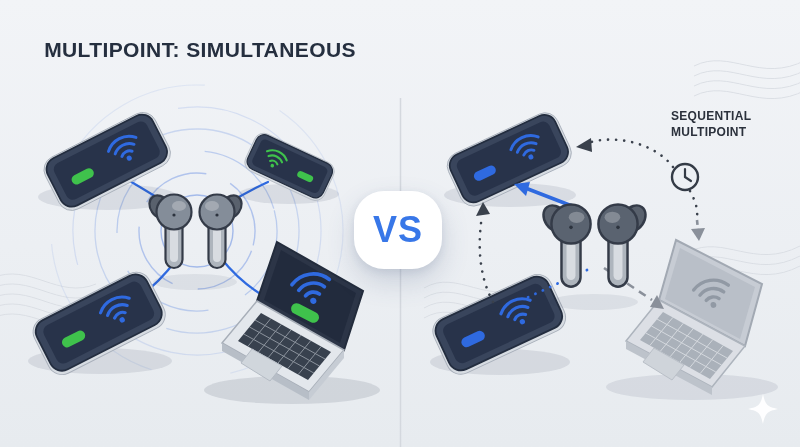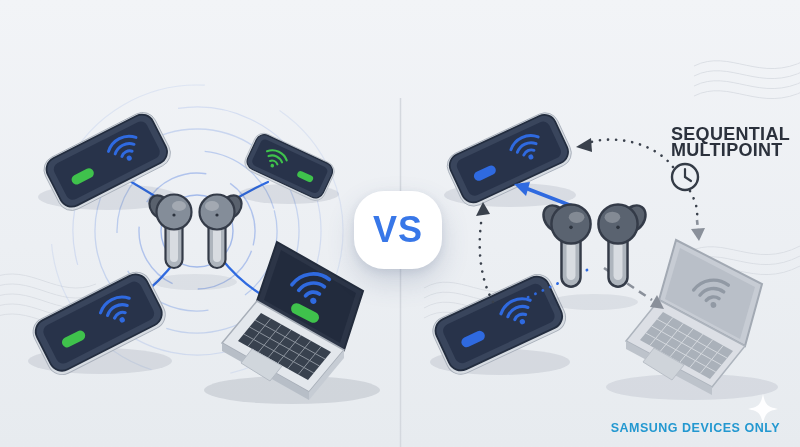--- a/index.html
+++ b/index.html
@@ -16,22 +16,22 @@
   .title.left{left:0;}
   .title.right{left:400px;}
   .vs-badge{
     position:absolute;left:354px;top:191px;width:88px;height:78px;
     background:#ffffff;border-radius:30px;
     box-shadow:0 12px 28px rgba(60,80,120,.20),0 3px 8px rgba(60,80,120,.10);
     display:flex;align-items:center;justify-content:center;
   }
   .vs-badge span{font-size:36px;font-weight:700;color:#3877e8;letter-spacing:1px;}
   .callout{
-    position:absolute;left:671px;top:126px;
-    font-size:18px;font-weight:700;line-height:16px;color:#2b313c;letter-spacing:.3px;
+    position:absolute;left:671px;top:108px;
+    font-size:12px;font-weight:700;line-height:16px;color:#2b313c;letter-spacing:.3px;
   }
   .footer{
     position:absolute;right:20px;bottom:12px;
     font-size:12.5px;font-weight:700;color:#2398d0;letter-spacing:.5px;
   }
 </style>
 </head>
 <body>
 
 <div class="canvas">
@@ -255,25 +255,25 @@
       <g>
         <ellipse cx="594" cy="302" rx="44" ry="8" fill="#26304a" opacity="0.08"></ellipse>
         <use href="#earbud" transform="translate(618,224) scale(1.12)" style="color:#5a6370"></use>
         <use href="#earbud" transform="translate(571,224) scale(-1.12,1.12)" style="color:#5a6370"></use>
       </g>
 
       <path transform="translate(763,409)" d="M0,-15 C2.5,-4 4,-2.5 15,0 C4,2.5 2.5,4 0,15 C-2.5,4 -4,2.5 -15,0 C-4,-2.5 -2.5,-4 0,-15 Z" fill="#ffffff" opacity="0.95"></path>
     </g>
   </svg>
 
+  <div class="title left">MULTIPOINT: SIMULTANEOUS</div>
 
   <div class="vs-badge">
     <span>VS</span>
   </div>
 
   <div class="callout">
     <div>SEQUENTIAL</div>
     <div>MULTIPOINT</div>
   </div>
 
-  <div class="footer">SAMSUNG DEVICES ONLY</div>
 
 </div>
 
 </body></html>

